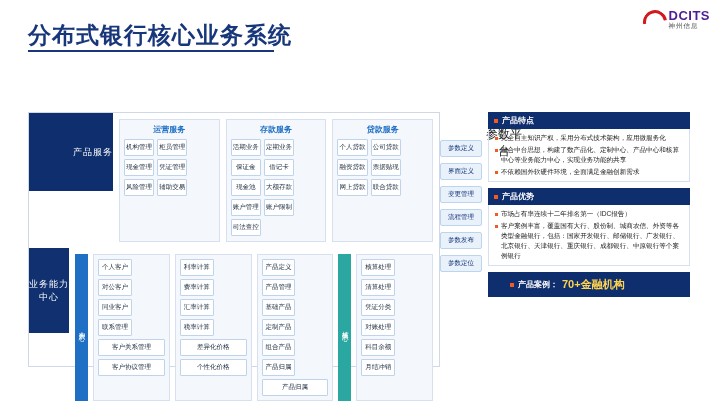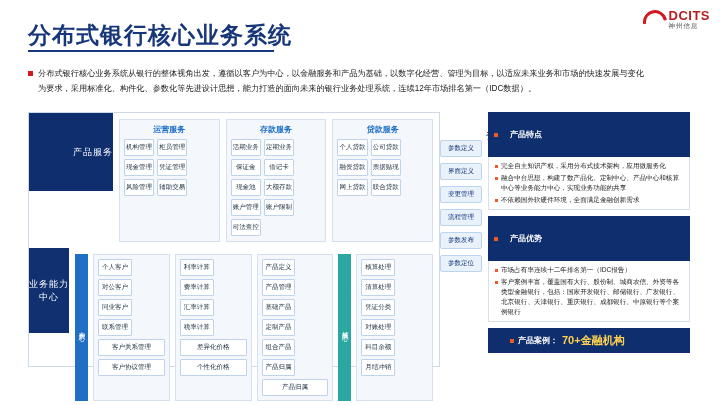--- a/index.html
+++ b/index.html
@@ -4,21 +4,21 @@
 <style>
   html,body{margin:0;padding:0;}
   body{width:720px;height:405px;background:#fff;font-family:"Liberation Sans","DejaVu Sans",sans-serif;overflow:hidden;}
   .page{position:relative;width:720px;height:405px;}
 
   
   .logo{position:absolute;right:10px;top:8px;display:flex;align-items:center;gap:4px;}
   .logo .mark{width:22px;height:22px;position:relative;}
   .logo .mark .c1{position:absolute;left:0;top:2px;width:18px;height:18px;border:3px solid #d3181f;border-radius:50%;border-right-color:transparent;border-bottom-color:transparent;transform:rotate(35deg);}
   .logo .txt{line-height:1;}
-  .logo .txt .en{font-size:13px;font-weight:bold;color:#b91c1c;letter-spacing:.5px;}
+  .logo .txt .en{font-size:13px;font-weight:bold;color:#4c1d95;letter-spacing:.5px;}
   .logo .txt .cn{font-size:6.5px;color:#444;letter-spacing:1px;margin-top:1px;}
 
   
   .title{position:absolute;left:28px;top:20px;font-size:23px;font-weight:bold;color:#17377a;letter-spacing:1px;}
   .title-underline{position:absolute;left:28px;top:50px;width:246px;height:2px;background:#17377a;}
 
   
   .intro{position:absolute;left:28px;top:66px;width:662px;}
   .intro .row{display:flex;align-items:flex-start;}
   .intro .sq{width:5px;height:5px;background:#d3181f;margin-top:5px;margin-right:5px;flex:none;}
@@ -46,21 +46,21 @@
   .cap-group .grid .chip{width:calc((100% - 3px)/2);}
 
   
   .mid-label{position:absolute;left:440px;top:126px;width:40px;font-size:12px;color:#222;text-align:center;margin-left:44px;}
   .mid-col{position:absolute;left:440px;top:140px;width:42px;display:flex;flex-direction:column;gap:6px;}
   .mid-col .pill{background:#e9f1fb;border:1px solid #bcd5ef;color:#17377a;font-size:6.5px;text-align:center;padding:3px 0;border-radius:2px;}
 
   
   .right{position:absolute;left:488px;top:112px;width:202px;}
   .rsec{margin-bottom:6px;}
-  .rhead{background:#0f2e6e;color:#fff;font-size:8px;font-weight:bold;padding:17px 6px;display:flex;align-items:center;gap:12px;}
+  .rhead{background:#0f2e6e;color:#fff;font-size:8px;font-weight:bold;padding:3px 6px;display:flex;align-items:center;gap:4px;}
   .rhead .sq{width:4px;height:4px;background:#f05a23;flex:none;}
   .rbody{border:1px solid #d6e0ee;border-top:none;padding:4px 6px;}
   .rbody .li{display:flex;align-items:flex-start;font-size:6.6px;line-height:10px;color:#222;margin-bottom:2px;}
   .rbody .li:last-child{margin-bottom:0;}
   .rbody .dot{width:3px;height:3px;background:#f05a23;margin-top:3.5px;margin-right:3px;flex:none;}
   .rcase{background:#0f2e6e;color:#fff;font-size:8px;font-weight:bold;padding:5px 22px;display:flex;align-items:center;gap:4px;}
   .rcase .sq{width:4px;height:4px;background:#f05a23;flex:none;}
   .rcase b{color:#ffd34d;font-size:11px;}
 </style>
 </head>
@@ -74,29 +74,20 @@
       </span>
     <span class="txt">
       <div class="en">DCITS</div>
       <div class="cn">神州信息</div>
     </span>
   </div>
 
   <div class="title">分布式银行核心业务系统</div>
   <div class="title-underline"></div>
 
-  <div class="intro">
-    <div class="row">
-      <span class="sq"></span>
-      <p>分布式银行核心业务系统从银行的整体视角出发，遵循以客户为中心，以金融服务和产品为基础，以数字化经营、管理为目标，以适应未来业务和市场的快速发展与变化</p>
-    </div>
-    <div class="row" style="margin-left:10px;">
-      <p>为要求，采用标准化、构件化、参数化等先进设计思想，能力打造的面向未来的银行业务处理系统，连续12年市场排名第一（IDC数据）。</p>
-    </div>
-  </div>
 
   <div class="left-panel">
 
     <div class="lp-row">
       <div class="vcat" style="height:78px;padding-left:44px;">产品服务</div>
       <div class="band">
         <div class="svc-cols">
           <div class="svc-col">
             <h4>运营服务</h4>
             <div class="chips c3">

